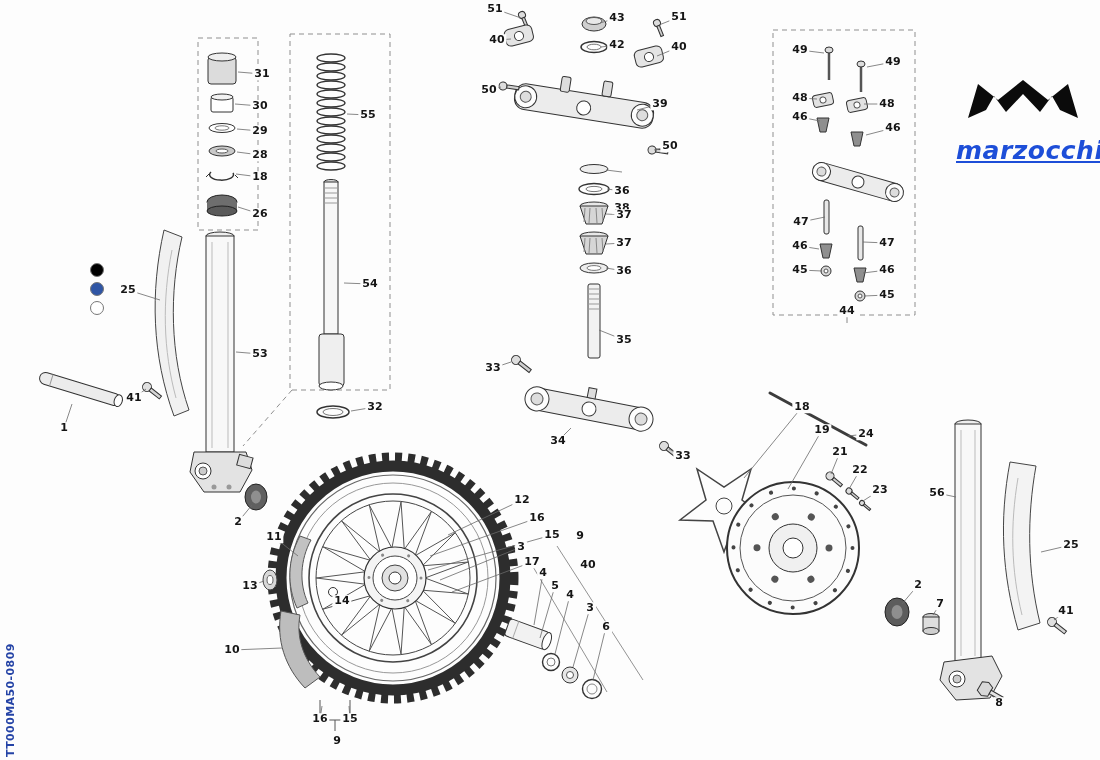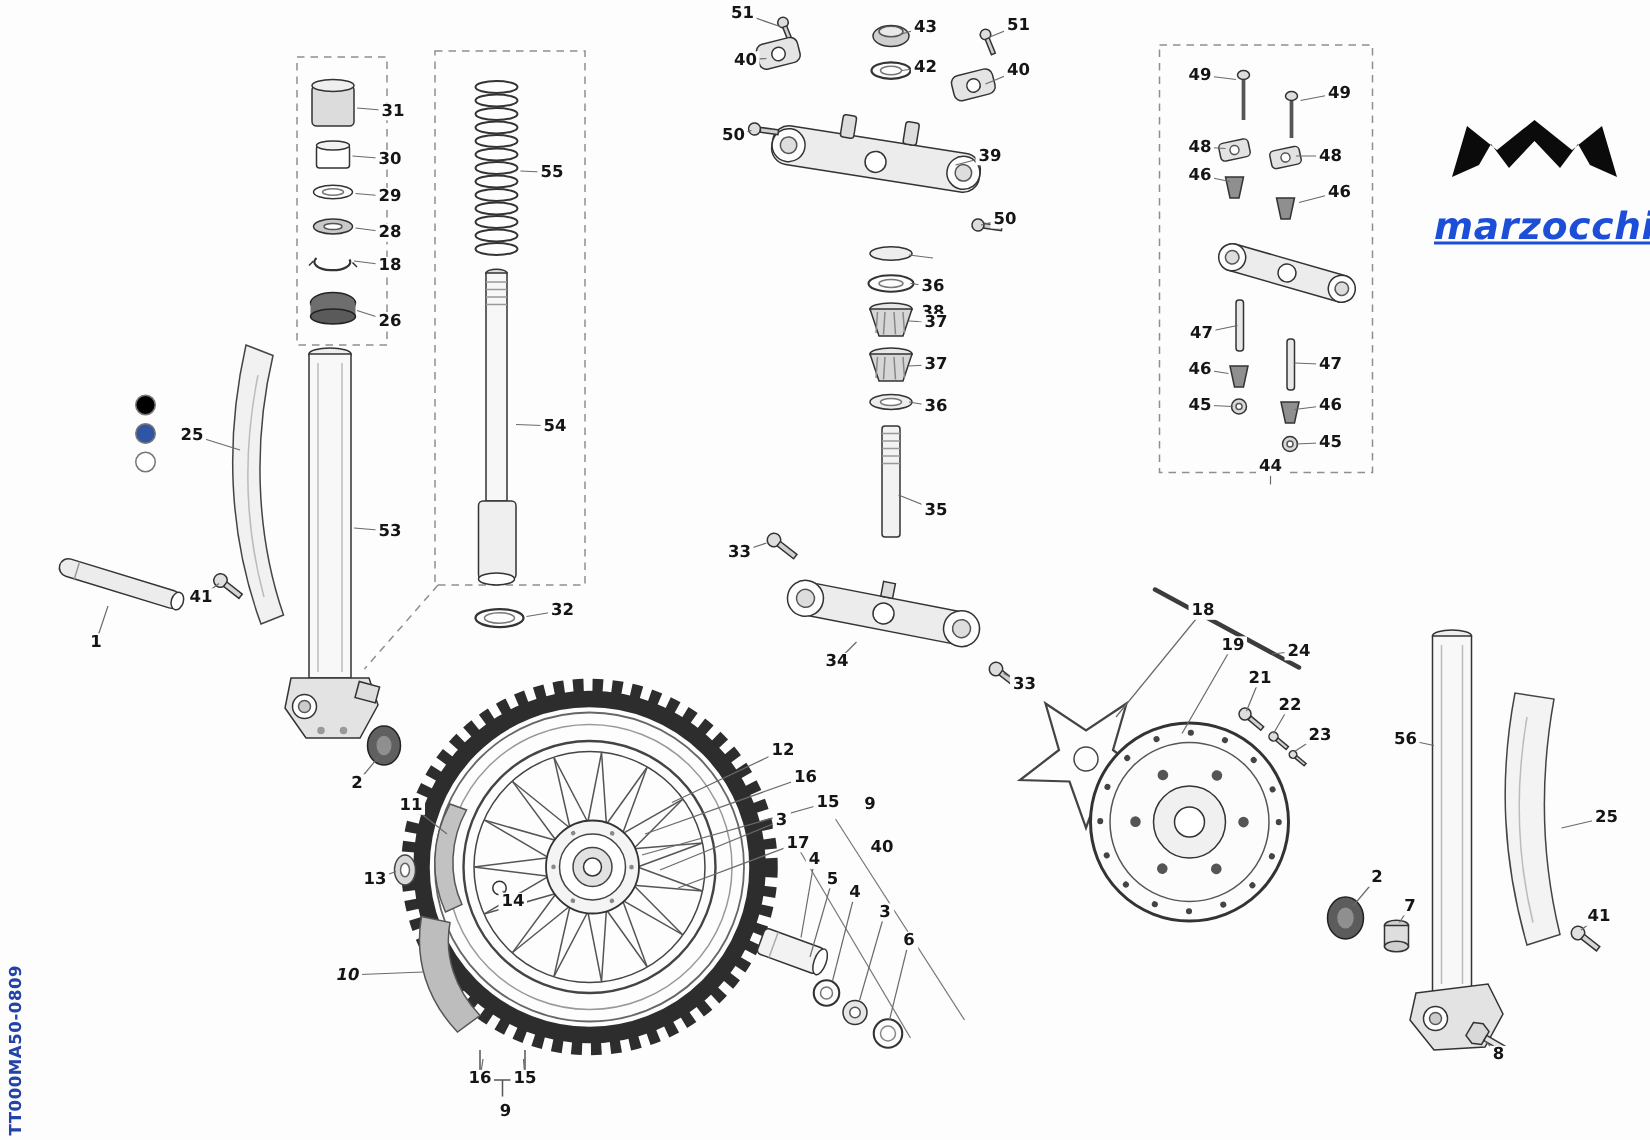--- a/index.html
+++ b/index.html
@@ -534,21 +534,21 @@
     <span class="part-label" style="left: 238px; top: 522px;">2</span>
     <span class="part-label" style="left: 522px; top: 500px;">12</span>
     <span class="part-label" style="left: 537px; top: 518px;">16</span>
     <span class="part-label" style="left: 552px; top: 535px;">15</span>
     <span class="part-label" style="left: 580px; top: 536px;">9</span>
     <span class="part-label" style="left: 521px; top: 547px;">3</span>
     <span class="part-label" style="left: 532px; top: 562px;">17</span>
     <span class="part-label" style="left: 274px; top: 537px;">11</span>
     <span class="part-label" style="left: 250px; top: 586px;">13</span>
     <span class="part-label" style="left: 342px; top: 601px;">14</span>
-    <span class="part-label" style="left: 232px; top: 650px; font-style: italic;">10</span>
+    <span class="part-label" style="left: 232px; top: 650px;">10</span>
     <span class="part-label" style="left: 543px; top: 573px;">4</span>
     <span class="part-label" style="left: 555px; top: 586px;">5</span>
     <span class="part-label" style="left: 588px; top: 565px;">40</span>
     <span class="part-label" style="left: 570px; top: 595px;">4</span>
     <span class="part-label" style="left: 590px; top: 608px;">3</span>
     <span class="part-label" style="left: 606px; top: 627px;">6</span>
     <span class="part-label" style="left: 320px; top: 719px;">16</span>
     <span class="part-label" style="left: 350px; top: 719px;">15</span>
     <span class="part-label" style="left: 337px; top: 741px;">9</span>
     <span class="part-label" style="left: 802px; top: 407px;">18</span>

